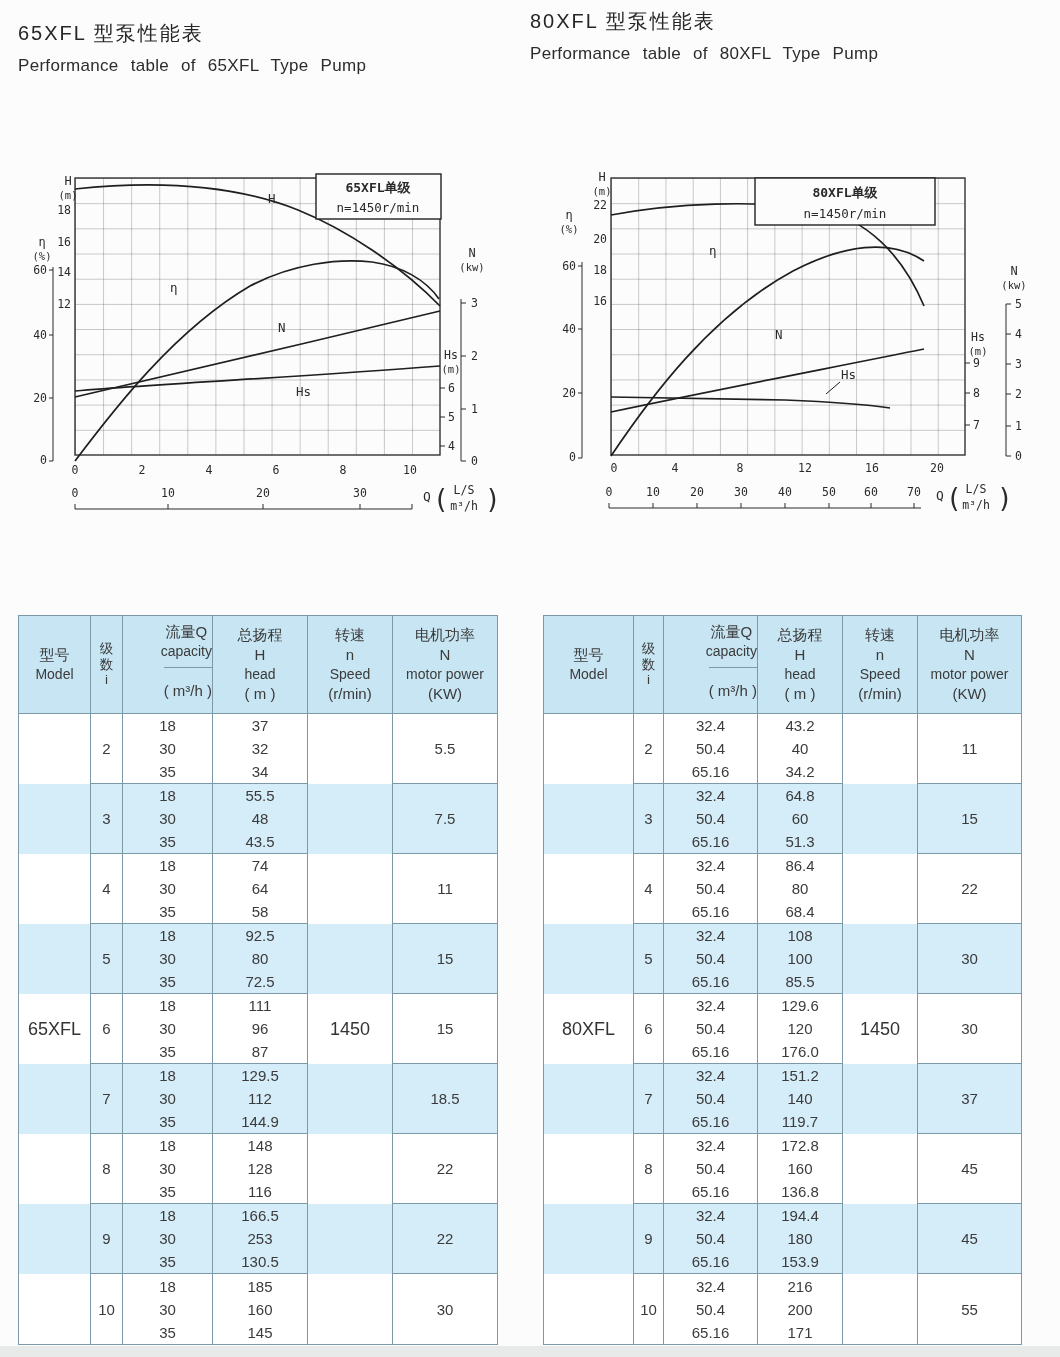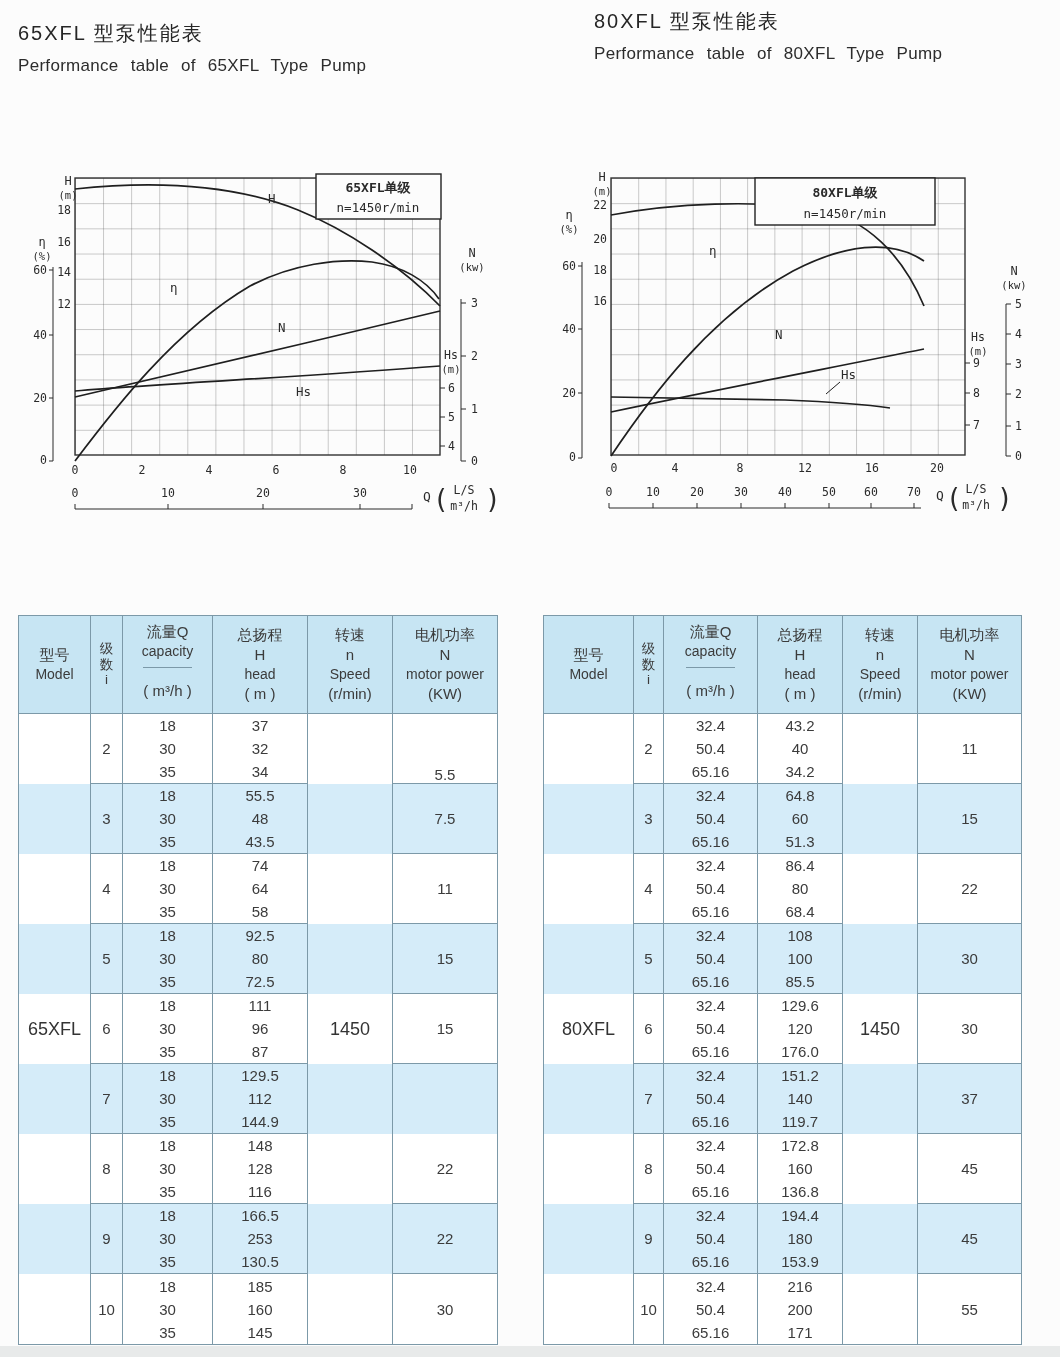--- a/index.html
+++ b/index.html
@@ -20,40 +20,40 @@
   .chart .boxspeed { font-size:12.5px; }
   .chart .paren { font-size:26px; }
   .chart .qlab { font-size:13px; }
 
   .ptable { position:absolute; display:grid; border:1px solid var(--bd); background:#fff; }
   .cell { position:relative; z-index:1; display:flex; flex-direction:column; align-items:center; justify-content:center; text-align:center; font-size:15px; }
   .hcell { background:var(--hdr); border-right:1px solid var(--bd); border-bottom:1px solid var(--bd); line-height:1.35; }
   .hcell.no-r { border-right:none; }
   .hcell .en { font-size:14px; }
   .stage-h { font-size:13.5px; line-height:1.18; }
-  .cap-h { align-items:center; }
+  .cap-h { align-items:flex-end; }
   .cap-top { flex:1.15; display:flex; flex-direction:column; justify-content:center; align-items:center; }
   .cap-unit { flex:1; border-top:1px solid var(--bd); display:flex; justify-content:center; align-items:center; }
   .bcell { border-right:1px solid var(--bd); border-bottom:1px solid var(--bd); background:transparent; }
   .bcell.power-cell { border-right:none; }
   .bcell.last { border-bottom:none; }
   .bcell .vline { line-height:23px; }
   .model-cell, .speed-cell { border-right:1px solid var(--bd); font-size:18px; color:#333; z-index:1; background:transparent; }
   .stripe { z-index:0; background:var(--stripe); }
 
   .page-edge { position:absolute; left:0; width:1060px; background:#e8eaea; }
 </style>
 </head>
 <body>
 
 <div class="title-block" style="left:18px;top:20px">
   <div class="title-cn">65XFL 型泵性能表</div>
   <div class="title-en">Performance table of 65XFL Type Pump</div>
 </div>
-<div class="title-block" style="left:594px;top:8px">
+<div class="title-block" style="left:530px;top:8px">
   <div class="title-cn">80XFL 型泵性能表</div>
   <div class="title-en">Performance table of 80XFL Type Pump</div>
 </div>
 
 <svg class="chart" style="left:20px;top:158px" width="500" height="365" viewBox="0 0 500 365">
   <defs>
     <pattern id="gridL" width="28.08" height="25.18" patternUnits="userSpaceOnUse" x="55" y="20">
       <path d="M0 0H28.08M0 0V25.18" stroke="#4f4f4f" stroke-width="0.8" fill="none" opacity="0.75"></path>
     </pattern>
   </defs>
@@ -271,21 +271,21 @@
     <div class="cell bcell capacity-cell" style="grid-area: 2 / 3;">
       <div class="vline">18</div>
       <div class="vline">30</div>
       <div class="vline">35</div>
     </div>
     <div class="cell bcell head-cell" style="grid-area: 2 / 4;">
       <div class="vline">37</div>
       <div class="vline">32</div>
       <div class="vline">34</div>
     </div>
-    <div class="cell bcell power-cell" style="grid-area: 2 / 6; justify-content: flex-end;">
+    <div class="cell bcell power-cell" style="grid-area: 2 / 6;">
       <span>5.5</span>
     </div>
     <div class="stripe" style="grid-area: 3 / 1 / 4 / 7;"></div>
     <div class="cell bcell stage-cell" style="grid-area: 3 / 2;">
       <span>3</span>
     </div>
     <div class="cell bcell capacity-cell" style="grid-area: 3 / 3;">
       <div class="vline">18</div>
       <div class="vline">30</div>
       <div class="vline">35</div>
@@ -353,20 +353,23 @@
     </div>
     <div class="cell bcell capacity-cell" style="grid-area: 7 / 3;">
       <div class="vline">18</div>
       <div class="vline">30</div>
       <div class="vline">35</div>
     </div>
     <div class="cell bcell head-cell" style="grid-area: 7 / 4;">
       <div class="vline">129.5</div>
       <div class="vline">112</div>
       <div class="vline">144.9</div>
+    </div>
+    <div class="cell bcell power-cell" style="grid-area: 7 / 6;">
+      <span>18.5</span>
     </div>
     <div class="cell bcell stage-cell" style="grid-area: 8 / 2;">
       <span>8</span>
     </div>
     <div class="cell bcell capacity-cell" style="grid-area: 8 / 3;">
       <div class="vline">18</div>
       <div class="vline">30</div>
       <div class="vline">35</div>
     </div>
     <div class="cell bcell head-cell" style="grid-area: 8 / 4;">

